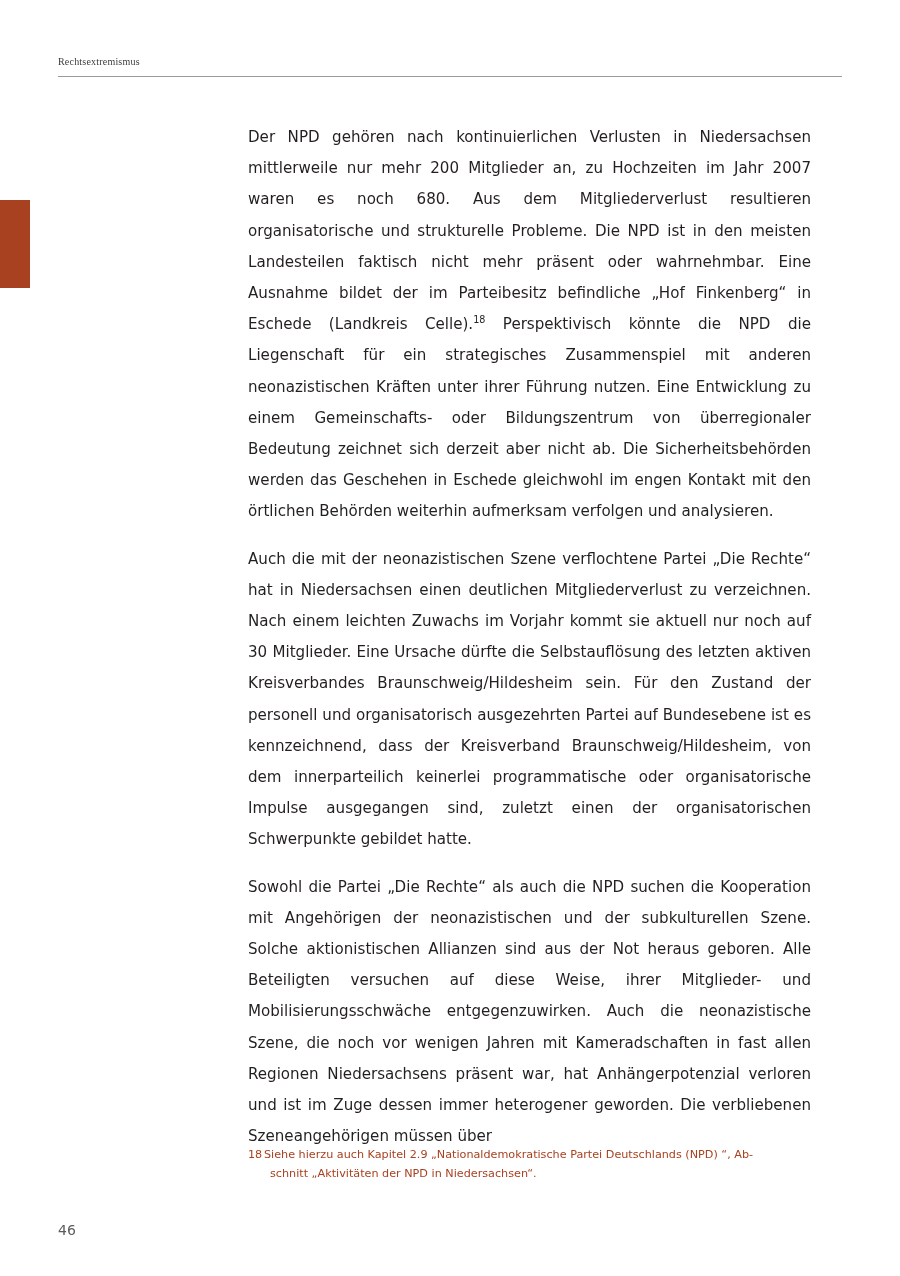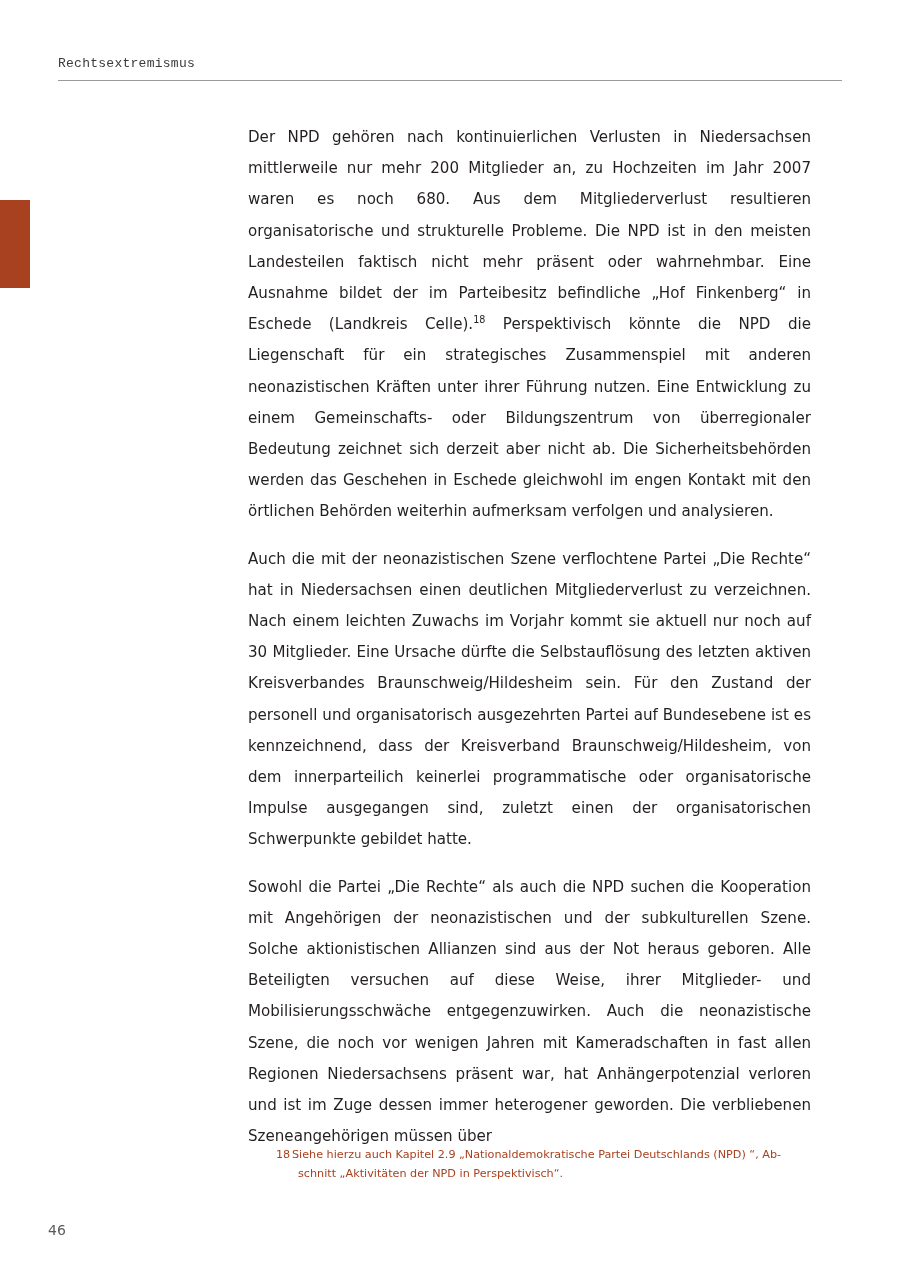--- a/index.html
+++ b/index.html
@@ -22,24 +22,24 @@
   }
 
   
   .header {
     position: absolute;
     left: 58px;
     top: 56px;
     width: 784px;
   }
   .header-text {
-    font-size: 13px;
+    font-size: 10px;
     letter-spacing: 0.02em;
     color: #3b3b3b;
-    font-family: Liberation Mono, monospace;
+    font-family: Liberation Serif, serif;
   }
   .header-rule {
     margin-top: 9px;
     border-top: 1px solid #9a9a9a;
     width: 784px;
   }
 
   
   .margin-tab {
     position: absolute;
@@ -77,39 +77,38 @@
 
   
   .footnote {
     position: absolute;
     left: 248px;
     top: 1146px;
     width: 563px;
     color: #a8411f;
     font-size: 11.2px;
     line-height: 17px;
-    margin-left: 28px;
   }
   .footnote .fn-num {
     display: inline-block;
     width: 16px;
   }
   .footnote .fn-body {
     display: inline;
   }
   .footnote .fn-line2 {
     display: block;
     padding-left: 22px;
     margin-top: 2px;
   }
 
   
   .folio {
     position: absolute;
-    left: 48px;
+    left: 58px;
     top: 1222px;
     font-size: 14px;
     color: #5b5b5b;
   }
 </style>
 </head>
 <body>
 
 <div class="page">
 
@@ -121,18 +120,18 @@
   <div class="margin-tab"></div>
 
   <div class="column">
     <p><span>Der NPD gehören nach kontinuierlichen Verlusten in Niedersachsen mittlerweile nur mehr 200 Mitglieder an, zu Hochzeiten im Jahr 2007 waren es noch 680. Aus dem Mitgliederverlust resultieren organisatorische und strukturelle Probleme. Die NPD ist in den meisten Landesteilen faktisch nicht mehr präsent oder wahrnehmbar. Eine Ausnahme bildet der im Parteibesitz befindliche „Hof Finkenberg“ in Eschede (Landkreis Celle).</span><sup class="fn">18</sup><span> Perspektivisch könnte die NPD die Liegenschaft für ein strategisches Zusammenspiel mit anderen neonazistischen Kräften unter ihrer Führung nutzen. Eine Entwicklung zu einem Gemeinschafts- oder Bildungszentrum von überregionaler Bedeutung zeichnet sich derzeit aber nicht ab. Die Sicherheitsbehörden werden das Geschehen in Eschede gleichwohl im engen Kontakt mit den örtlichen Behörden weiterhin aufmerksam verfolgen und analysieren.</span></p>
     <p>Auch die mit der neonazistischen Szene verflochtene Partei „Die Rechte“ hat in Niedersachsen einen deutlichen Mitgliederverlust zu verzeichnen. Nach einem leichten Zuwachs im Vorjahr kommt sie aktuell nur noch auf 30 Mitglieder. Eine Ursache dürfte die Selbstauflösung des letzten aktiven Kreisverbandes Braunschweig/Hildesheim sein. Für den Zustand der personell und organisatorisch ausgezehrten Partei auf Bundesebene ist es kennzeichnend, dass der Kreisverband Braunschweig/Hildesheim, von dem innerparteilich keinerlei programmatische oder organisatorische Impulse ausgegangen sind, zuletzt einen der organisatorischen Schwerpunkte gebildet hatte.</p>
     <p>Sowohl die Partei „Die Rechte“ als auch die NPD suchen die Kooperation mit Angehörigen der neonazistischen und der subkulturellen Szene. Solche aktionistischen Allianzen sind aus der Not heraus geboren. Alle Beteiligten versuchen auf diese Weise, ihrer Mitglieder- und Mobilisierungsschwäche entgegenzuwirken. Auch die neonazistische Szene, die noch vor wenigen Jahren mit Kameradschaften in fast allen Regionen Niedersachsens präsent war, hat Anhängerpotenzial verloren und ist im Zuge dessen immer heterogener geworden. Die verbliebenen Szeneangehörigen müssen über</p>
   </div>
 
   <div class="footnote">
     <span class="fn-num">18</span><span class="fn-body">Siehe hierzu auch Kapitel 2.9 „Nationaldemokratische Partei Deutschlands (NPD) “, Ab-</span>
-    <span class="fn-line2">schnitt „Aktivitäten der NPD in Perspektivisch“.</span>
+    <span class="fn-line2">schnitt „Aktivitäten der NPD in Niedersachsen“.</span>
   </div>
 
   <div class="folio">46</div>
 
 </div>
 
 </body></html>

